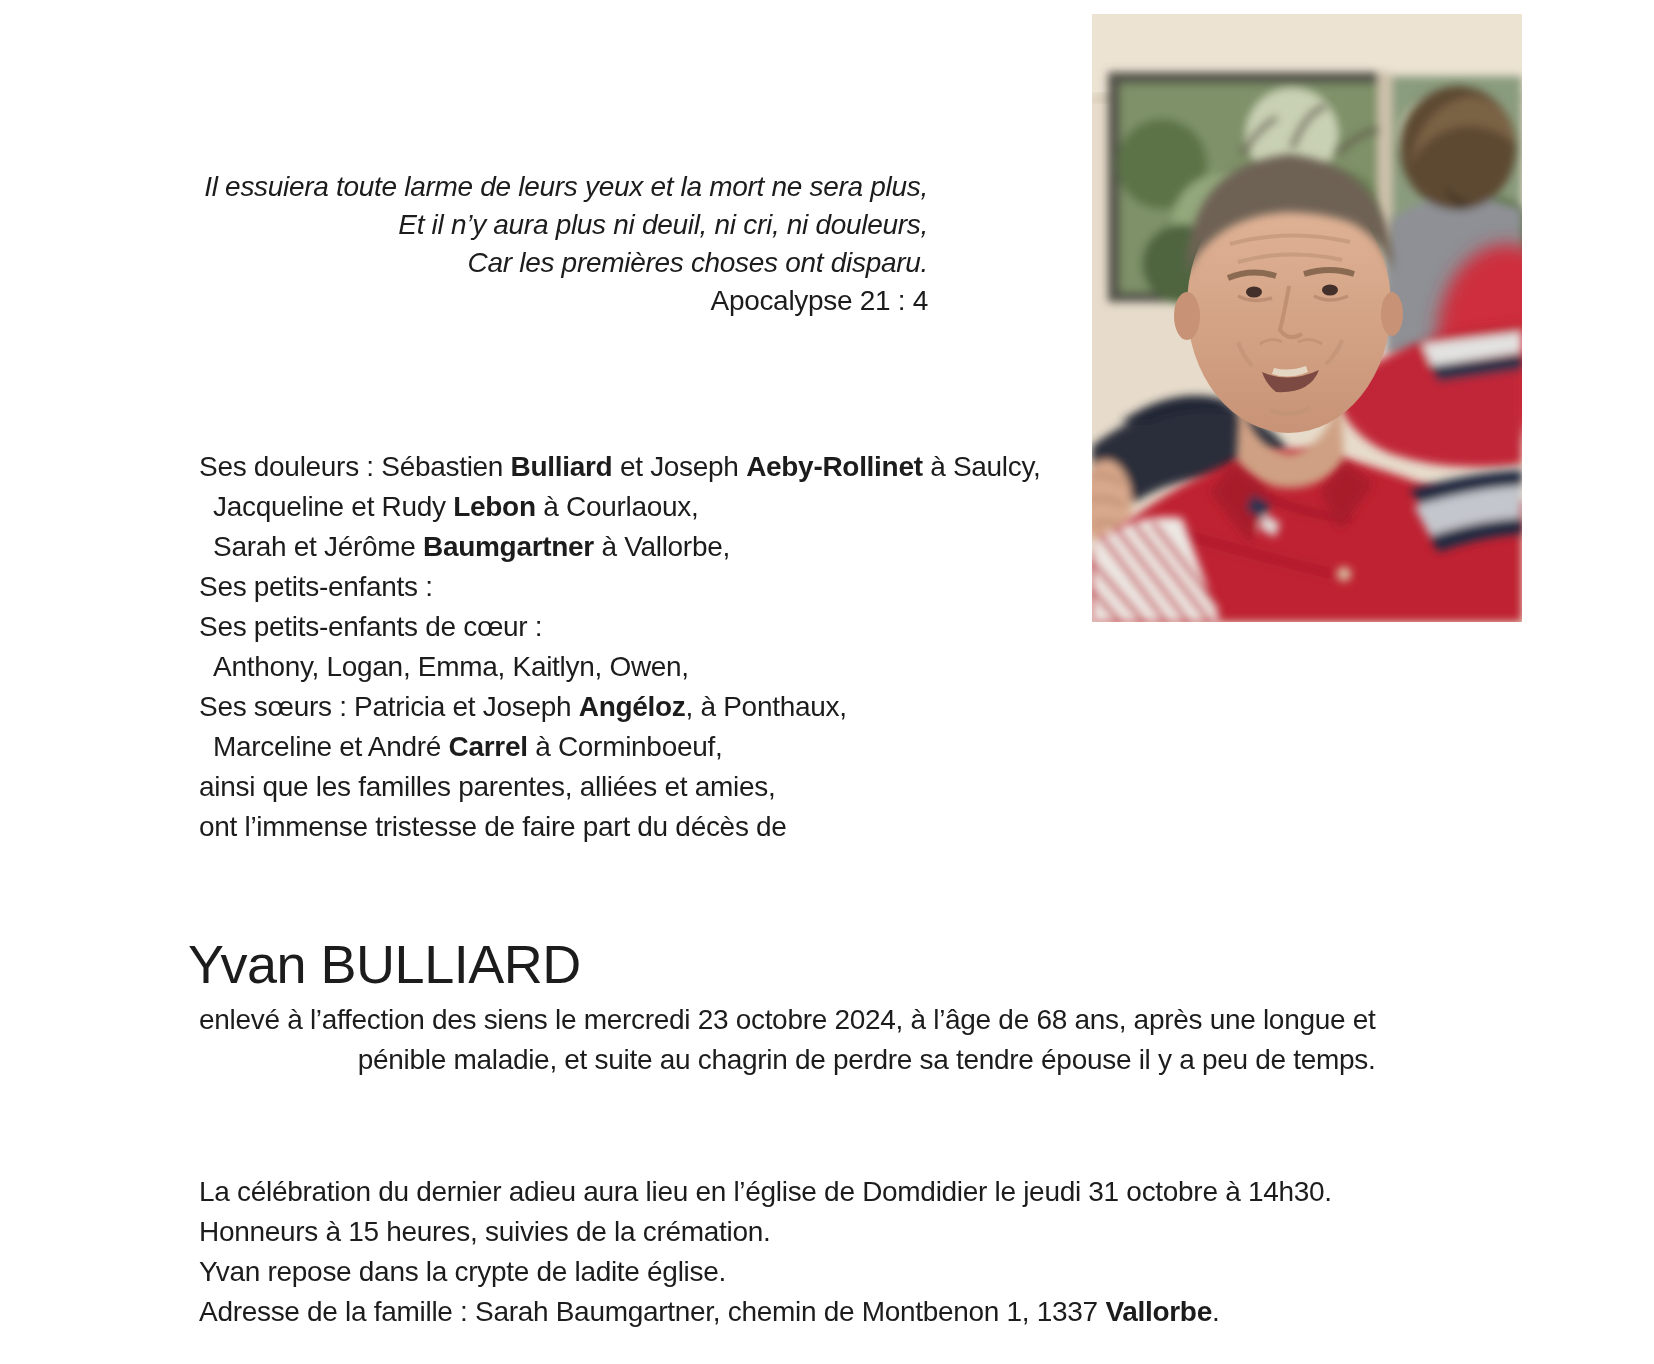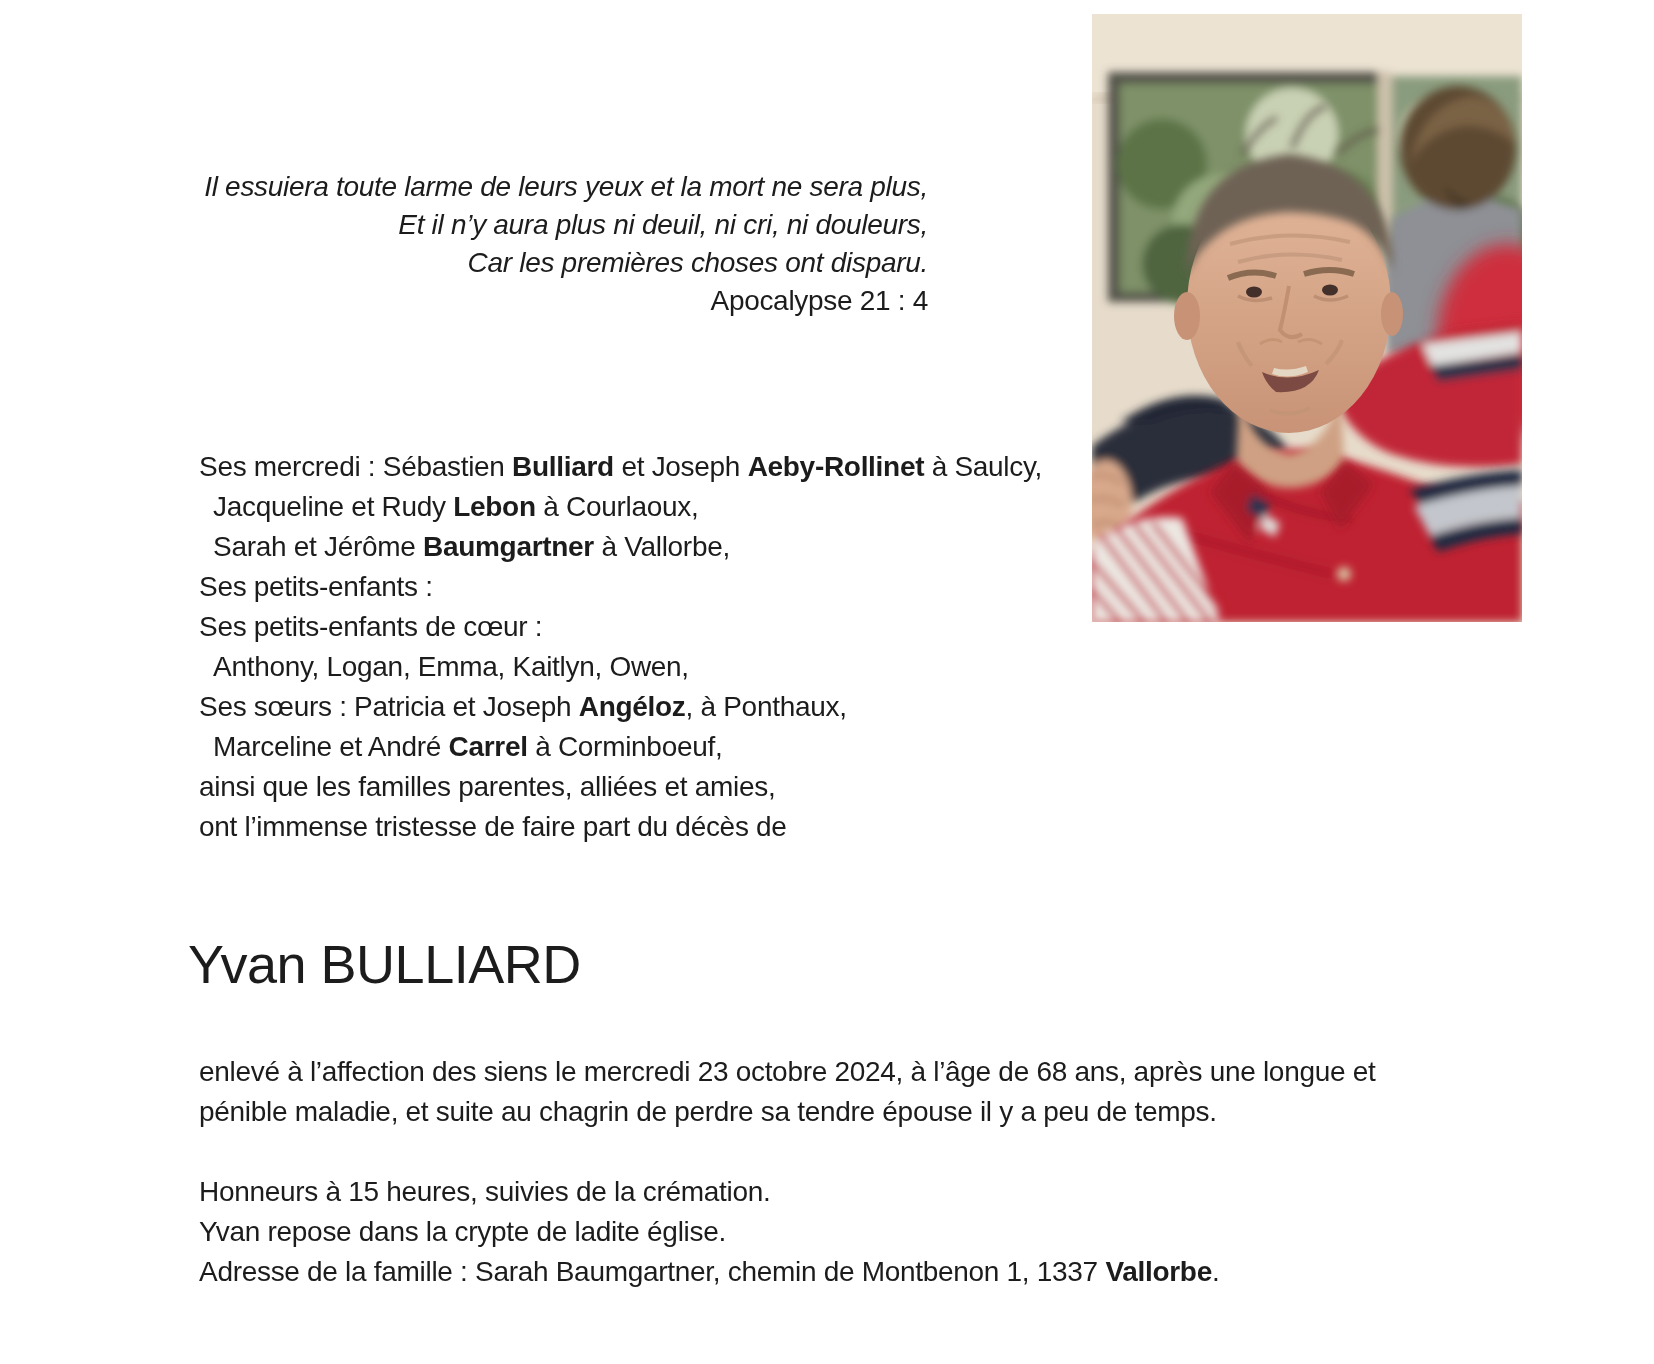--- a/index.html
+++ b/index.html
@@ -21,21 +21,21 @@
     font-size:28px; line-height:40px; letter-spacing:-0.3px;
   }
   .title {
     position:absolute; left:188px; top:933px; width:1278px;
     font-size:54px; font-weight:normal; letter-spacing:-0.5px;
   }
   .para {
     position:absolute; left:199px;
     font-size:28px; line-height:40px; letter-spacing:-0.3px;
   }
-  #para1 { top:1052px; }
+  #para1 { top:1000px;text-align:right; }
   #para2 { top:1172px; }
   .photo { position:absolute; left:1092px; top:14px; width:430px; height:608px; }
   .photo svg { display:block; }
 </style>
 </head>
 <body>
 
 <div class="page">
 
   <div class="quote">
@@ -146,38 +146,39 @@
         <g filter="url(#b4)">
           <path d="M318,476 Q378,458 430,456 L430,472 Q380,474 330,492 Z" fill="#242b42"></path>
           <path d="M322,492 Q382,474 430,472 L430,504 Q386,506 338,522 Z" fill="#c3c6cc"></path>
           <path d="M338,522 Q388,506 430,504 L430,520 Q392,522 346,538 Z" fill="#242b42"></path>
         </g>
       </g>
     </svg>
   </div>
 
   <div class="family">
-      <div class="line"><span>Ses mercredi : Sébastien </span><span class="bold">Bulliard</span><span> et Joseph </span><span class="bold">Aeby-Rollinet</span><span> à Saulcy,</span></div>
+      <div class="line"><span>Ses douleurs : Sébastien </span><span class="bold">Bulliard</span><span> et Joseph </span><span class="bold">Aeby-Rollinet</span><span> à Saulcy,</span></div>
       <div class="line indent"><span>Jacqueline et Rudy </span><span class="bold">Lebon</span><span> à Courlaoux,</span></div>
       <div class="line indent"><span>Sarah et Jérôme </span><span class="bold">Baumgartner</span><span> à Vallorbe,</span></div>
       <div class="line"><span>Ses petits-enfants :</span></div>
       <div class="line"><span>Ses petits-enfants de cœur :</span></div>
       <div class="line indent"><span>Anthony, Logan, Emma, Kaitlyn, Owen,</span></div>
       <div class="line"><span>Ses sœurs : Patricia et Joseph </span><span class="bold">Angéloz</span><span>, à Ponthaux,</span></div>
       <div class="line indent"><span>Marceline et André </span><span class="bold">Carrel</span><span> à Corminboeuf,</span></div>
       <div class="line"><span>ainsi que les familles parentes, alliées et amies,</span></div>
       <div class="line"><span>ont l’immense tristesse de faire part du décès de</span></div>
     </div>
 
   <div class="title">Yvan BULLIARD</div>
 
   <div class="para" id="para1">
       <div class="line"><span>enlevé à l’affection des siens le mercredi 23 octobre 2024, à l’âge de 68 ans, après une longue et</span></div>
       <div class="line"><span>pénible maladie, et suite au chagrin de perdre sa tendre épouse il y a peu de temps.</span></div>
     </div>
 
   <div class="para" id="para2">
+      <div class="line"><span>La célébration du dernier adieu aura lieu en l’église de Domdidier le jeudi 31 octobre à 14h30.</span></div>
       <div class="line"><span>Honneurs à 15 heures, suivies de la crémation.</span></div>
       <div class="line"><span>Yvan repose dans la crypte de ladite église.</span></div>
       <div class="line"><span>Adresse de la famille : Sarah Baumgartner, chemin de Montbenon 1, 1337 </span><span class="bold">Vallorbe</span><span>.</span></div>
     </div>
 
 </div>
 
 </body></html>

